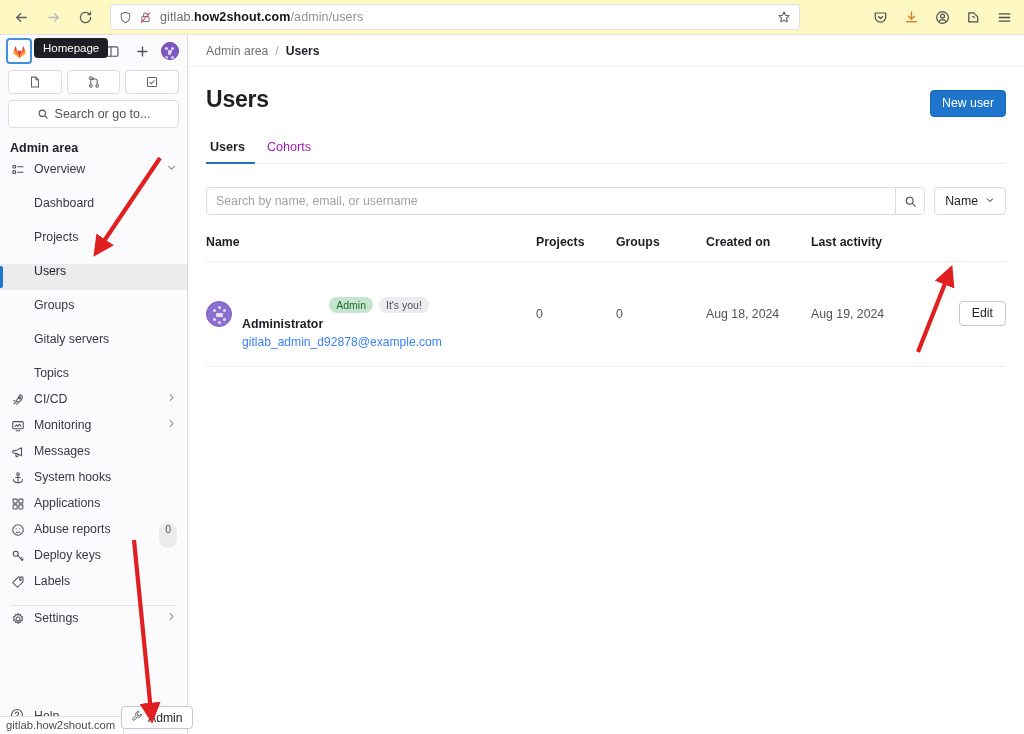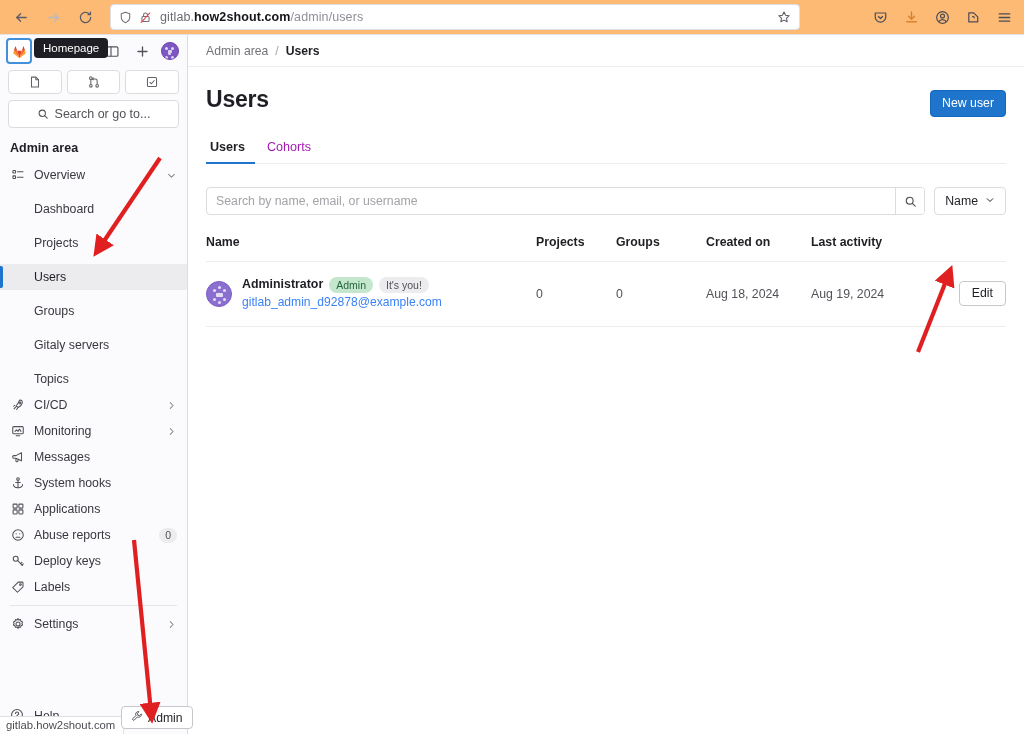--- a/index.html
+++ b/index.html
@@ -9,21 +9,21 @@
     overflow: hidden;
     font-family: "Liberation Sans", sans-serif;
     background: #ffffff;
     -webkit-font-smoothing: antialiased;
   }
   .screen { position: relative; width: 1024px; height: 734px; background:#fff; }
 
   
   .browser-bar {
     position: absolute; top: 0; left: 0; width: 1024px; height: 35px;
-    background: #fdba74;
+    background: #fef9c3;
     display: flex; align-items: center;
     border-bottom: 1px solid #e3e3e6;
   }
   .nav-btns { display: flex; align-items: center; gap: 2px; padding-left: 6px; }
   .nav-btn {
     width: 30px; height: 28px; border-radius: 4px;
     display: flex; align-items: center; justify-content: center;
     color: #5b5b66;
   }
   .nav-btn.disabled { color: #b9b9c0; }
@@ -85,21 +85,21 @@
     background: #fff; border: 1px solid #dcdcde; border-radius: 4px;
     display: flex; align-items: center; justify-content: center; gap: 6px;
     color: #535158; font-size: 12.5px;
   }
   .sb-section-title {
     font-size: 12.5px; font-weight: 700; color: #1f1e24;
     padding: 4px 10px 7px 10px;
   }
   .nav-list { flex: 1; overflow: hidden; }
   .nav-item {
-    display: flex; align-items: center; height: 26px;
+    display: flex; height: 26px;
     padding: 0 10px 0 10px; font-size: 12.3px; color: #3a383f;
     position: relative;
   }
   .nav-item .ni-icon { width: 16px; height: 16px; margin-right: 8px; display:flex; align-items:center; justify-content:center; color:#535158; flex:none;}
   .nav-item .ni-label { white-space: nowrap; overflow:hidden; text-overflow:ellipsis; }
   .nav-item .chev { margin-left: auto; color: #89888f; display:flex; }
   .nav-item .count-badge {
     margin-left: auto; background: #ececef; color: #535158;
     font-size: 10.5px; border-radius: 9px; padding: 1px 6px; line-height: 13px;
   }
@@ -188,21 +188,21 @@
     width: 26px; height: 26px; border-radius: 50%; flex: none;
     background: #8a6fd1; position: relative; overflow: hidden;
     border: 1px solid #7a5cc4;
   }
   .avatar-lg .dots { position:absolute; inset:0; }
   .avatar-lg .dots i {
     position:absolute; background:#e4dcf5; border-radius:50%; width:3px; height:3px; display:block;
   }
   .user-meta { line-height: 1.45; }
   .user-line1 { display: flex; align-items: center; gap: 6px; }
-  .user-name { font-size: 12.4px; font-weight: 700; color: #1f1e24; }
+  .user-name { font-size: 12.4px; font-weight: 700; color: #1f1e24; margin-top: 40px; }
   .badge-admin {
     background: #c3e6cd; color: #24663b; font-size: 10.5px;
     border-radius: 9px; padding: 1px 7px; line-height: 14px;
   }
   .badge-you {
     background: #ececef; color: #535158; font-size: 10.5px;
     border-radius: 9px; padding: 1px 7px; line-height: 14px;
   }
   .user-email { font-size: 12.1px; color: #3b82f6; }
   .btn-edit {

